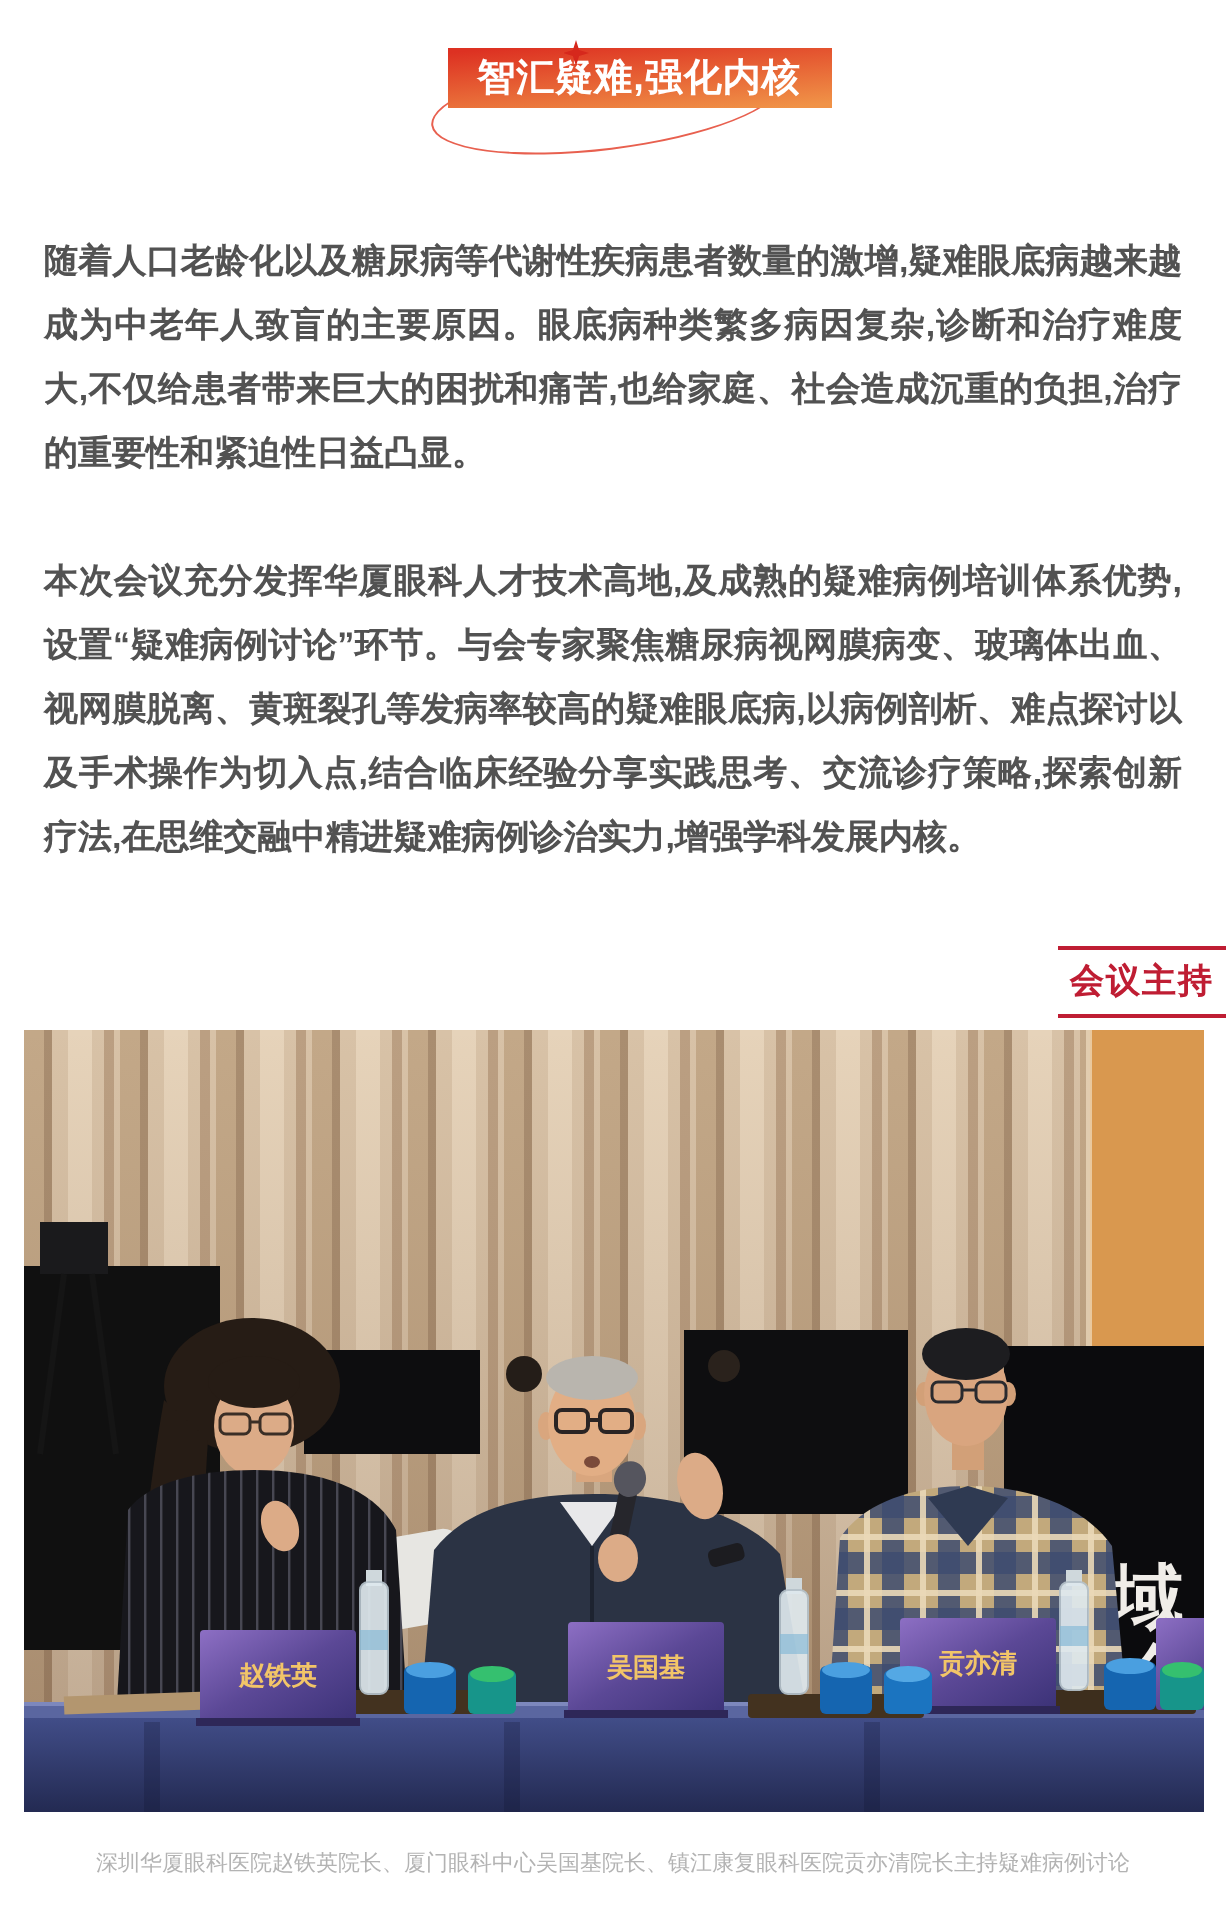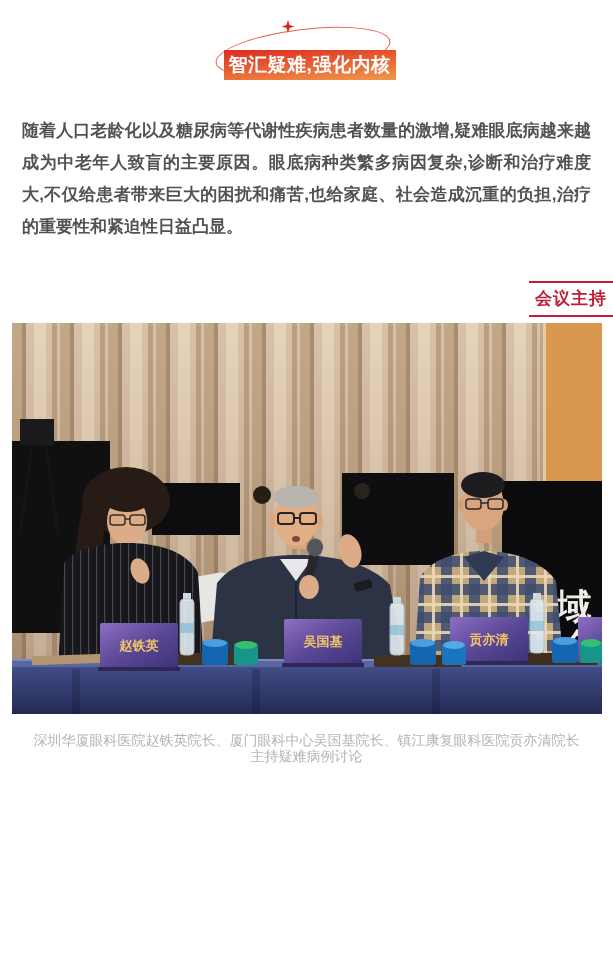--- a/index.html
+++ b/index.html
@@ -12,21 +12,21 @@
     position: relative;
   }
   
   .banner-wrap { position: relative; margin: 20px auto 0; width: 240px; height: 50px; }
   .ellipse-deco {
     position: absolute; left: 28px; top: 9px; width: 176px; height: 46px;
     border: 1.5px solid #e8604f; border-radius: 50%;
     transform: rotate(-7deg); z-index: 1;
   }
   .banner {
-    position: absolute; left: 37px; top: 30px; width: 172px; height: 30px;
+    position: absolute; left: 37px; top: 4px; width: 192px; height: 30px;
     background: linear-gradient(175deg, #dd3122 5%, #f09247 95%);
     color: #ffffff; font-size: 19px; font-weight: bold;
     display: flex; align-items: center; justify-content: center;
     letter-spacing: 0.5px; z-index: 2; text-align: center;
   }
   .sparkle {
     position: absolute; left: 95px; top: 0; width: 13px; height: 13px;
     background: #d6281c; z-index: 3;
     clip-path: polygon(50% 0, 62% 38%, 100% 50%, 62% 62%, 50% 100%, 38% 62%, 0 50%, 38% 38%);
   }
@@ -48,36 +48,37 @@
   }
   
   .photo {
     margin: 6px auto 0; width: 590px; height: 391px;
     position: relative; overflow: hidden; background: #cdb398;
   }
   .photo svg { display: block; }
   
   .caption {
     margin: 18px auto 0; width: 556px; text-align: center;
-    font-size: 14px; line-height: 16px; color: #b3b3b3;
+    font-size: 11px; line-height: 16px; color: #b3b3b3;
   }
 </style>
 </head>
 <body>
 
 <div class="banner-wrap">
   <div class="ellipse-deco"></div>
   <div class="sparkle"></div>
   <div class="banner">
     <span>智汇疑难,强化内核</span>
   </div>
 </div>
 
 <div class="article">
   <p class="p1">随着人口老龄化以及糖尿病等代谢性疾病患者数量的激增,疑难眼底病越来越成为中老年人致盲的主要原因。眼底病种类繁多病因复杂,诊断和治疗难度大,不仅给患者带来巨大的困扰和痛苦,也给家庭、社会造成沉重的负担,治疗的重要性和紧迫性日益凸显。</p>
+  <p class="p2">本次会议充分发挥华厦眼科人才技术高地,及成熟的疑难病例培训体系优势,设置“疑难病例讨论”环节。与会专家聚焦糖尿病视网膜病变、玻璃体出血、视网膜脱离、黄斑裂孔等发病率较高的疑难眼底病,以病例剖析、难点探讨以及手术操作为切入点,结合临床经验分享实践思考、交流诊疗策略,探索创新疗法,在思维交融中精进疑难病例诊治实力,增强学科发展内核。</p>
 </div>
 
 <div class="section-header">
   <span class="section-title-box">会议主持</span>
 </div>
 
 <div class="photo">
 <svg width="590" height="391" viewBox="0 0 590 391" xmlns="http://www.w3.org/2000/svg">
   <defs>
     <pattern id="curtain" width="48" height="400" patternUnits="userSpaceOnUse">

